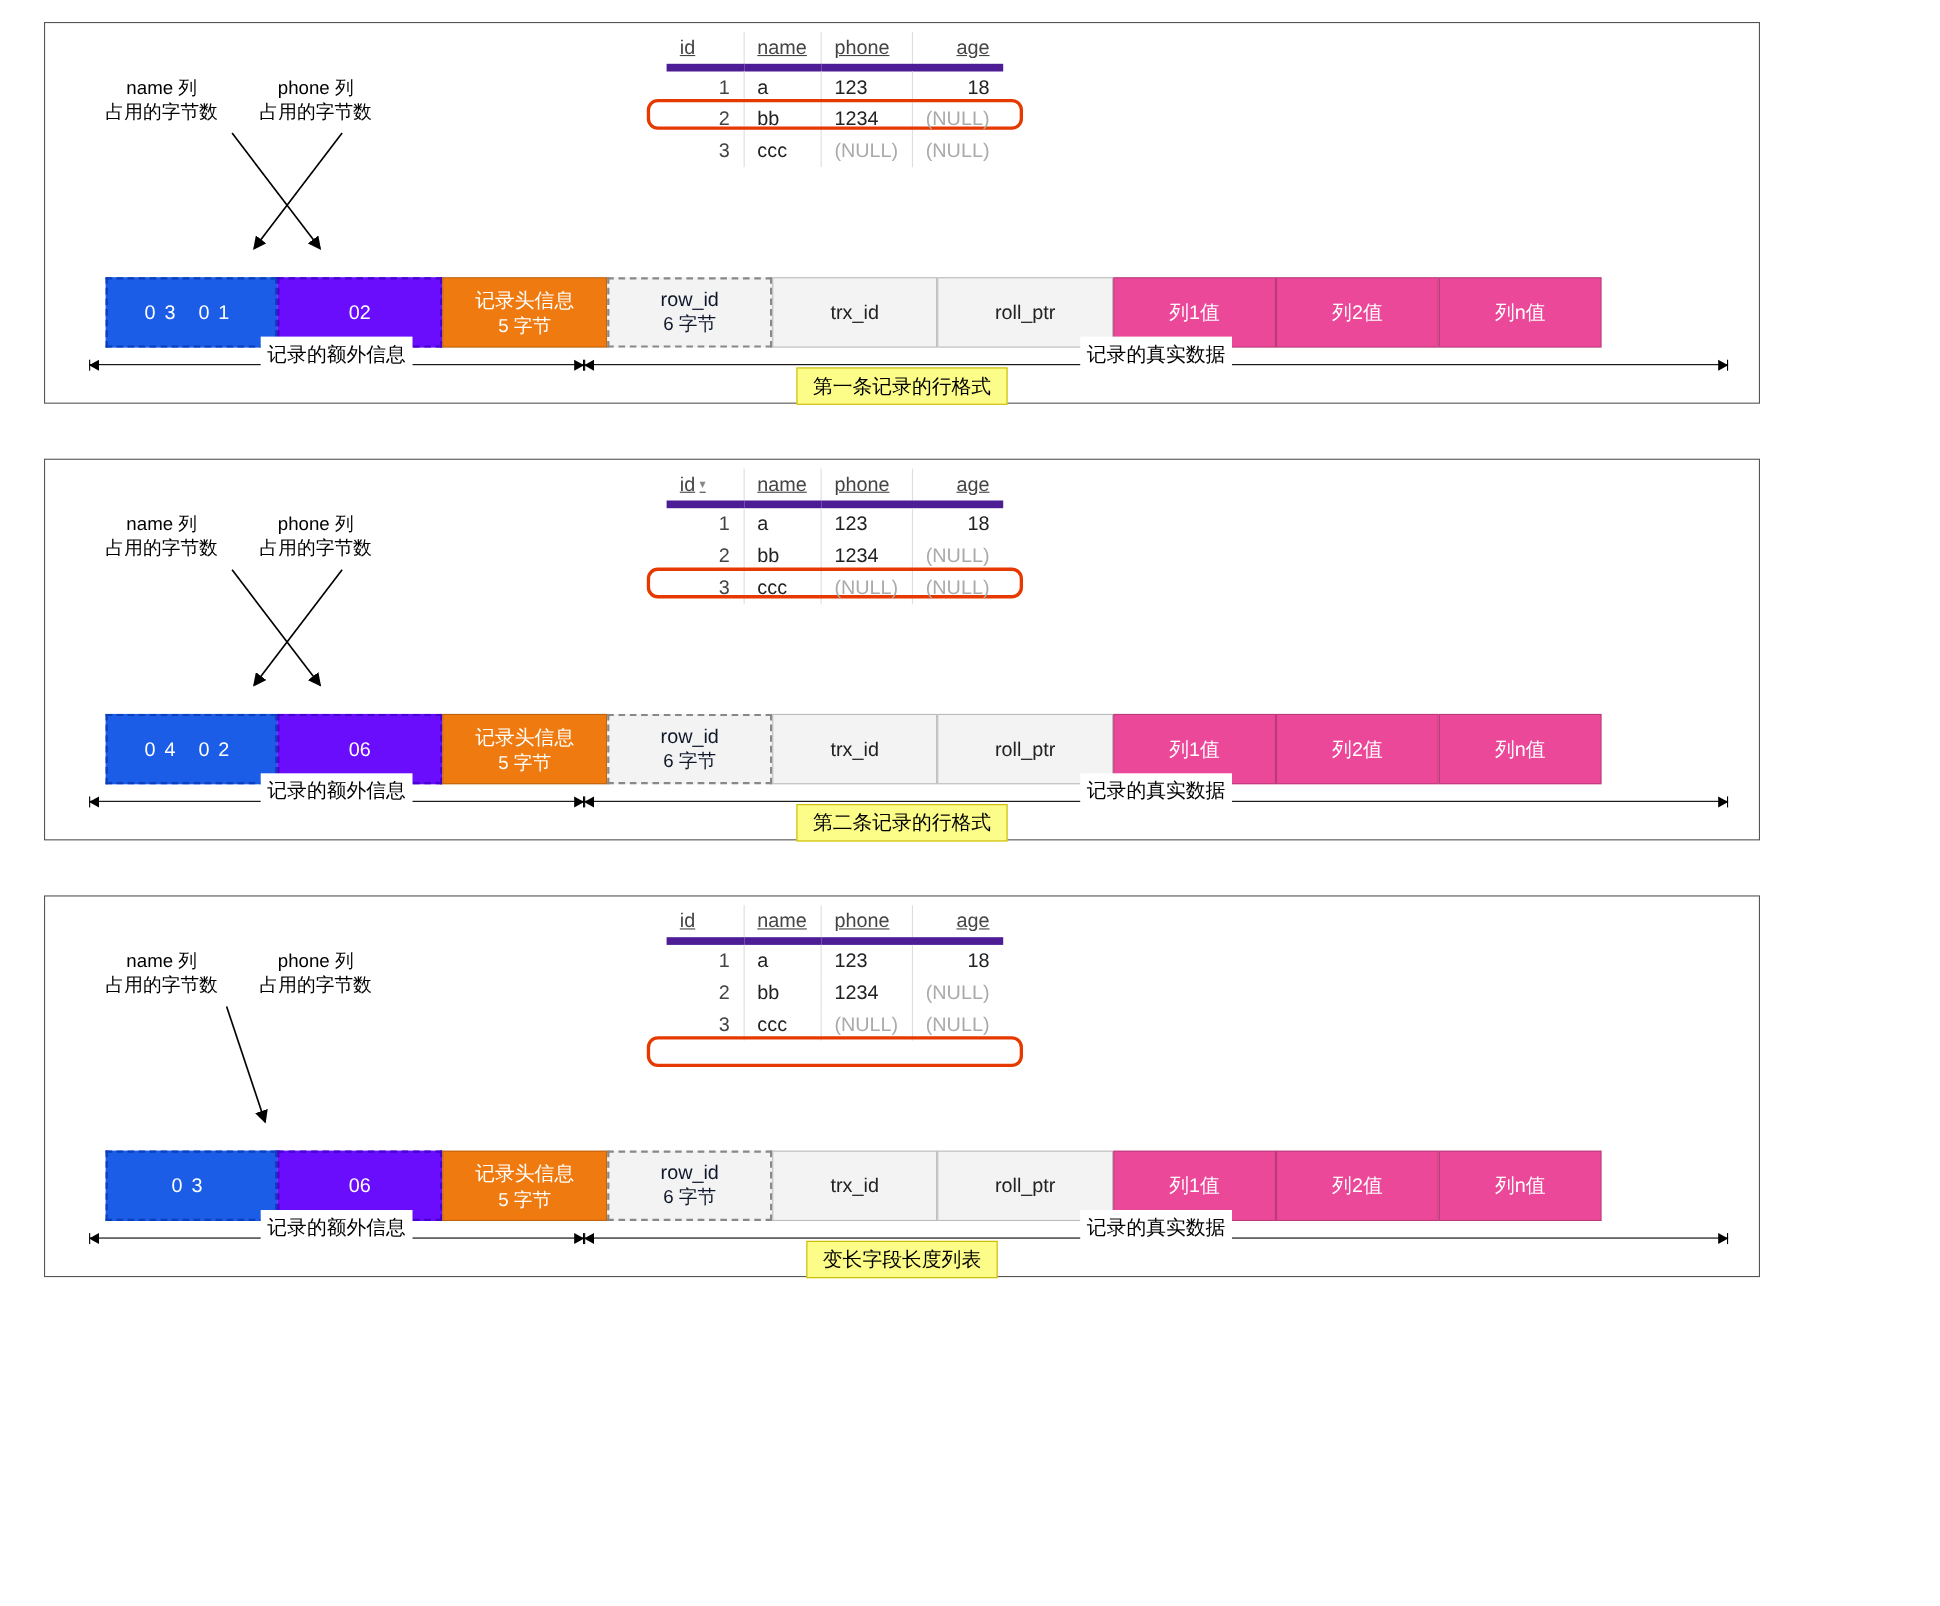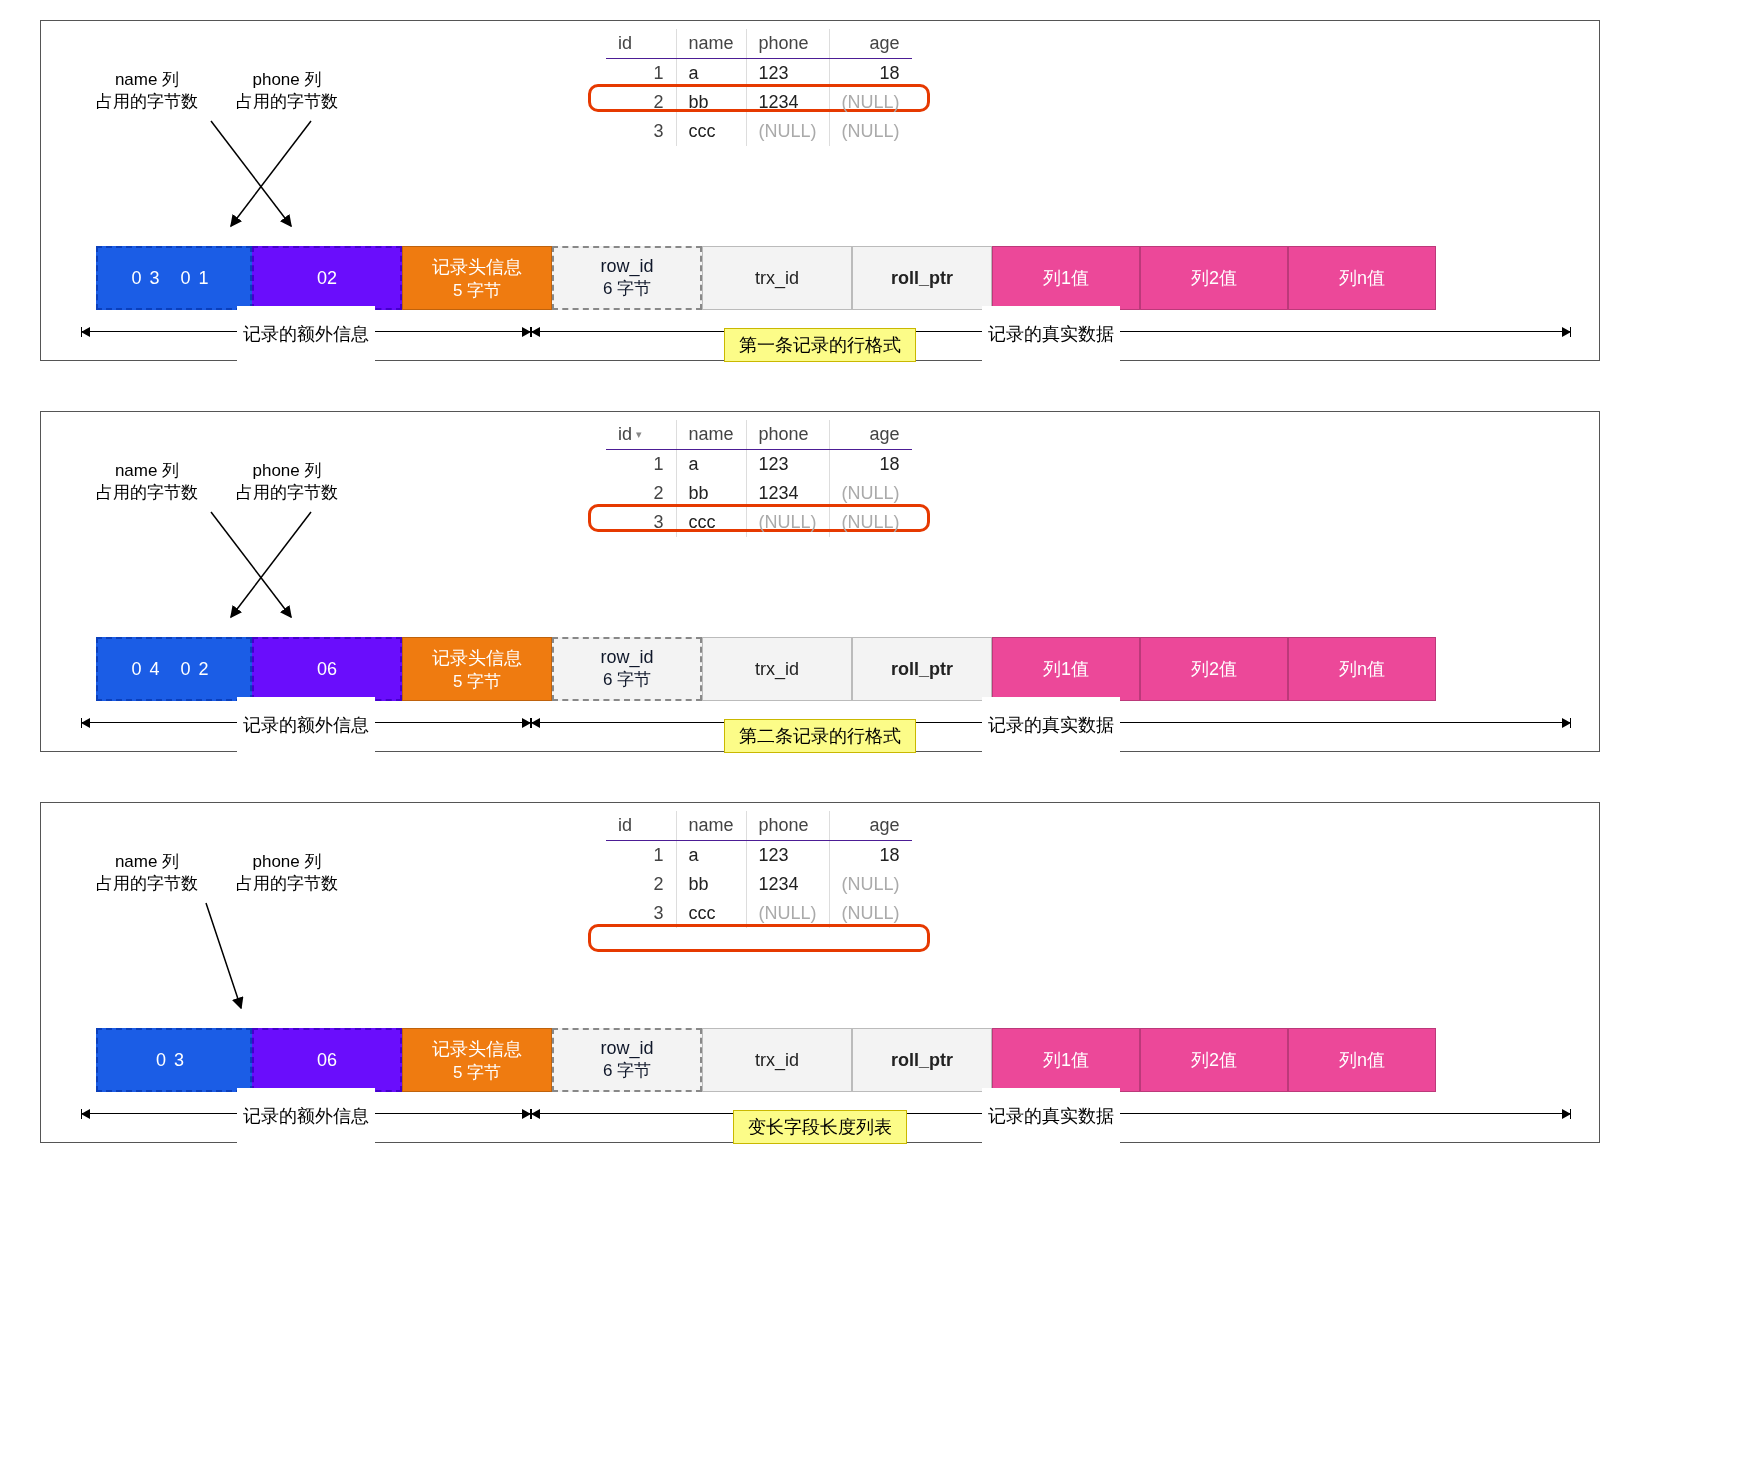--- a/index.html
+++ b/index.html
@@ -25,21 +25,21 @@
     font-size: 18px;
     color:#222;
   }
   .data-table th, .data-table td {
     padding: 4px 12px;
     text-align: left;
     border-right: 1px solid #ddd;
     min-width: 70px;
   }
   .data-table th:last-child, .data-table td:last-child { border-right:none;text-align:right;}
-  .data-table th { font-weight:normal; color:#444; border-bottom:1px solid #4c1d95;}
+  .data-table th { font-weight:normal; color:#444; border-bottom:7px solid #4c1d95;text-decoration:underline;}
   .data-table td.id { text-align:right; color:#444;}
   .data-table td.age { text-align:right;}
   .data-table .null { color:#aaa;}
   .highlight-wrap { position:relative; }
   .row-highlight {
     position:absolute;
     border:3.5px solid #e63900;
     border-radius:10px;
     left:-18px; right:-18px;
     height:28px;
@@ -77,21 +77,21 @@
   .blk-grey2 { background:#f3f3f3; color:#222; border:1.5px solid #bbb;}
   .blk-green { background:#ec4899; }
   .blk .sub { display:block; font-size:17px;}
   .blk .spaced { letter-spacing:8px; }
 
   .w-blue { width:156px;}
   .w-purple{ width:150px;}
   .w-orange{ width:150px;}
   .w-rowid { width:150px;}
   .w-trx   { width:150px;}
-  .w-roll  { width:140px;font-weight:bold;}
+  .w-roll  { width:160px;}
   .w-green { width:148px;}
 
   .under-label {
     position:absolute;
     font-size:17px;
     top:68px;
     left:0;
     white-space:nowrap;
   }
 
@@ -104,21 +104,21 @@
   .bracket::before, .bracket::after{
     content:"";
     position:absolute; top:-5px; width:0;height:0;
     border-top:5px solid transparent;
     border-bottom:5px solid transparent;
   }
   .bracket::before{ left:0; border-right:9px solid #000;}
   .bracket::after{ right:0; border-left:9px solid #000;}
   .bracket-label{
     position:absolute; top:-26px; left:50%; transform:translateX(-50%);
-    background:#fff; padding:16px 6px; font-size:18px;
+    background:#fff; padding:4px 6px; font-size:18px;
   }
   .tick{ position:absolute; width:1px; height:10px; background:#000; top:-5px;}
   .caption {
     position:absolute;
     left:50%; transform:translateX(-50%);
     bottom:-2px;
     background:#fcfc88;
     border:1.5px solid #c9b800;
     padding:4px 14px;
     font-size:18px;

